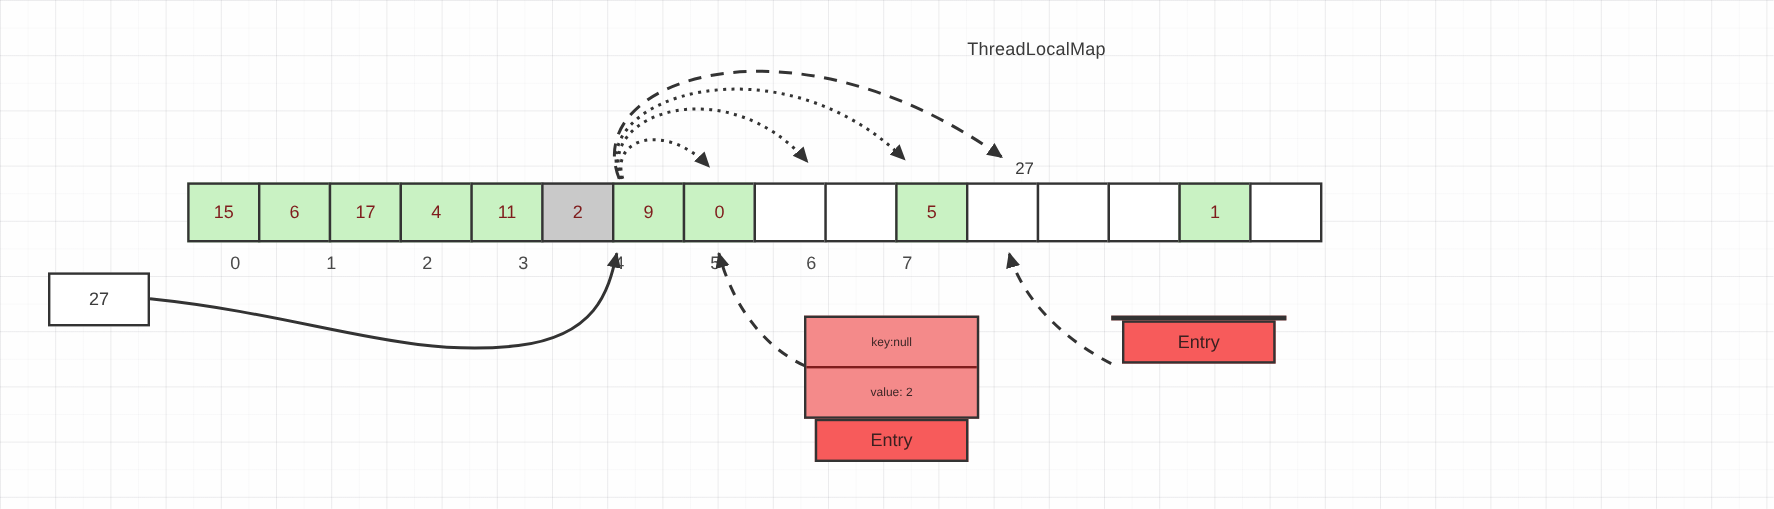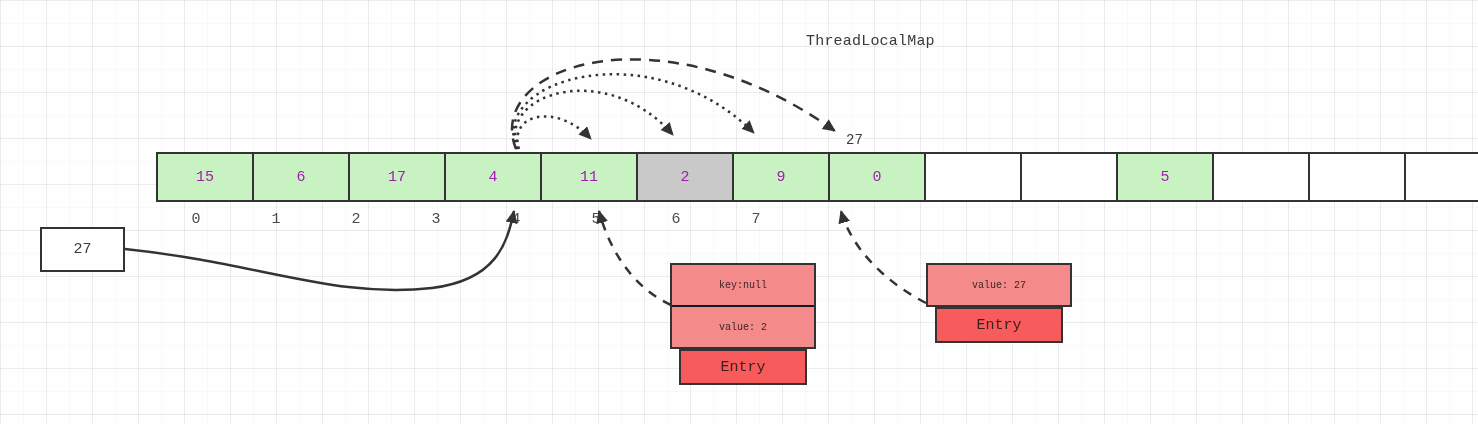--- a/index.html
+++ b/index.html
@@ -11,42 +11,41 @@
     position:relative;
     width:1478px;height:424px;
     overflow:hidden;
     background-color:#fefefe;
     background-image:
       linear-gradient(to right, rgba(120,120,130,0.10) 1px, transparent 1px),
       linear-gradient(to bottom, rgba(120,120,130,0.10) 1px, transparent 1px),
       linear-gradient(to right, rgba(120,120,130,0.04) 1px, transparent 1px),
       linear-gradient(to bottom, rgba(120,120,130,0.04) 1px, transparent 1px);
     background-size:46px 46px,46px 46px,23px 23px,23px 23px;
-    font-family:Liberation Mono, monospace;
   }
   .title{
     position:absolute;left:806px;top:33px;
     font-size:15px;color:#3a3a3a;letter-spacing:.2px;
   }
   .probe-label{
     position:absolute;left:846px;top:132px;
     font-size:14px;color:#3a3a3a;
   }
   
   .array{
     position:absolute;left:156px;top:152px;
     display:flex;
   }
   .cell{
     box-sizing:border-box;
-    width:98px;height:50px;
+    width:61px;height:50px;
     margin-left:-2px;
     border:2px solid #333;
     display:flex;align-items:center;justify-content:center;
-    font-size:15px;color:#a21caf;
+    font-size:15px;color:#7f1d1d;
     background:#fff;
   }
   .cell:first-child{margin-left:0;}
   .index-row{
     position:absolute;left:156px;top:211px;
     display:flex;
   }
   .idx{
     width:80px;text-align:center;
     font-size:15px;color:#4a4a4a;
@@ -64,21 +63,21 @@
   .entry-box{position:absolute;width:146px;}
   .entry-main{
     box-sizing:border-box;
     border:2px solid #333;
   }
   .entry-row{
     height:40px;
     display:flex;align-items:center;justify-content:center;
     font-size:10px;color:#3c2626;
   }
-  .entry-row + .entry-row{border-top:2px solid #0f172a;}
+  .entry-row + .entry-row{border-top:2px solid #7f1d1d;}
   .entry-footer{
     box-sizing:border-box;
     width:128px;height:36px;
     margin:0 auto;
     border:2px solid #333;border-top-width:2px;
     display:flex;align-items:center;justify-content:center;
     font-size:15px;color:#3c2020;text-align:right;
   }
   svg.overlay{
     position:absolute;left:0;top:0;
@@ -133,21 +132,20 @@
   <div class="entry-box" style="left:670px;top:263px">
     <div class="entry-main" style="background: rgb(244, 138, 138);">
       <div class="entry-row">key:null</div>
       <div class="entry-row">value: 2</div>
     </div>
     <div class="entry-footer" style="background: rgb(247, 91, 91);">Entry</div>
   </div>
 
   <div class="entry-box" style="left:926px;top:263px">
     <div class="entry-main" style="background: rgb(244, 138, 138);">
-      <div class="entry-row">value: 27</div>
     </div>
     <div class="entry-footer" style="background: rgb(247, 91, 91);">Entry</div>
   </div>
 
   <svg class="overlay" width="1478" height="424" viewBox="0 0 1478 424">
     <defs>
       <marker id="arrow" markerUnits="userSpaceOnUse" markerWidth="15" markerHeight="13" refX="12" refY="6" orient="auto">
         <polygon points="0,0 13,6 0,12" fill="#333"></polygon>
       </marker>
     </defs>

